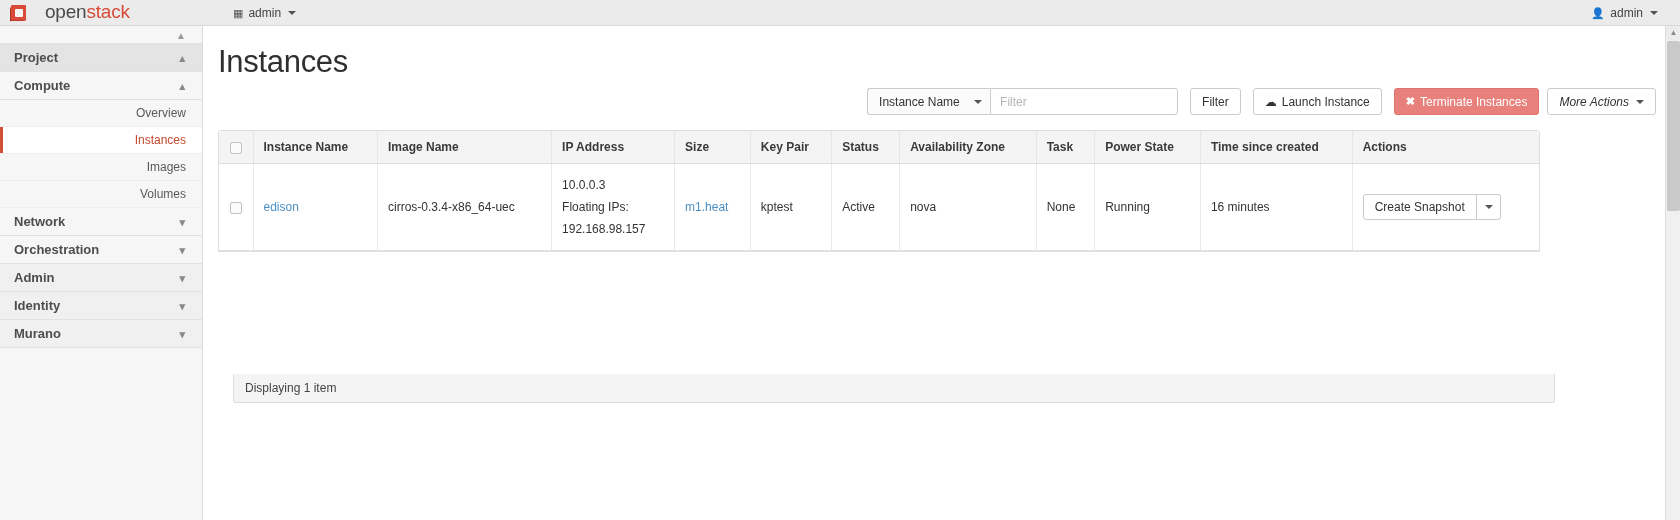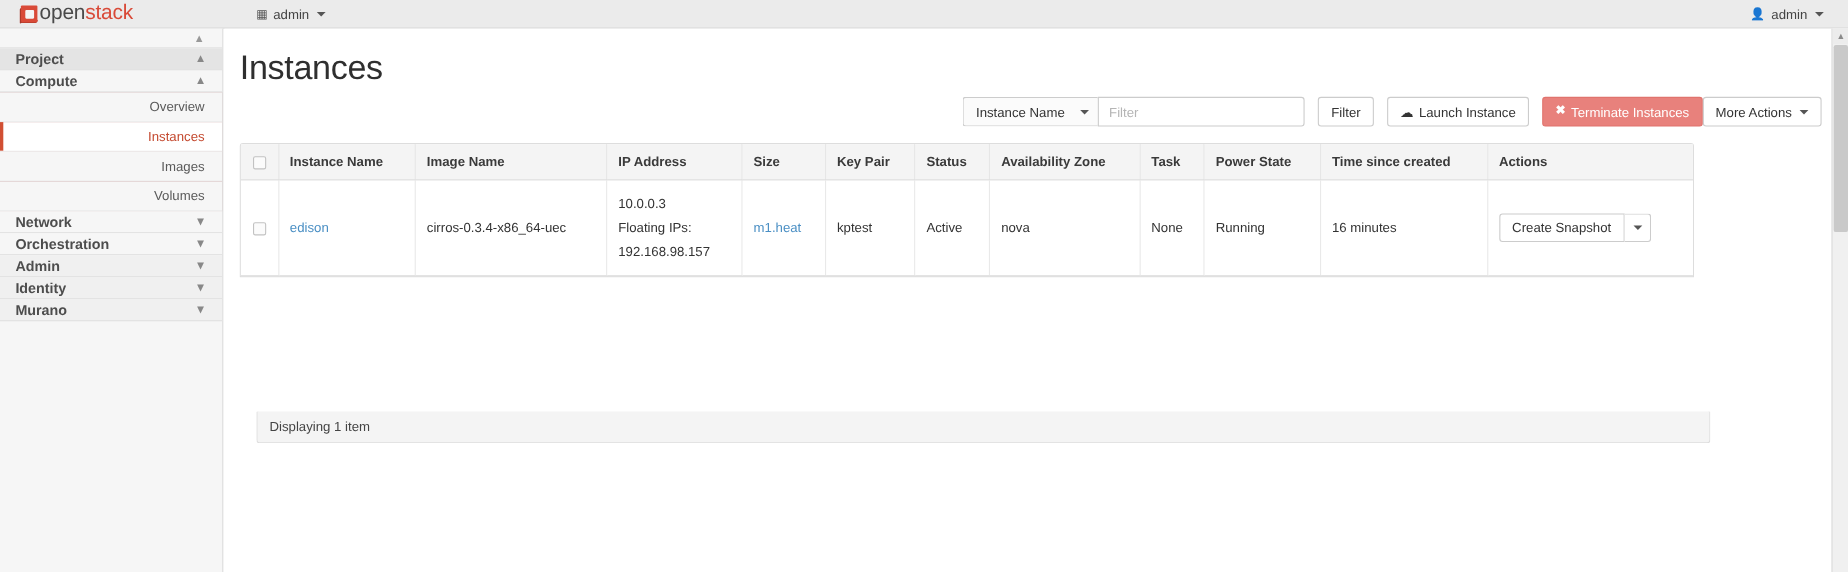--- a/index.html
+++ b/index.html
@@ -16,22 +16,22 @@
   
   #topbar {
     position: absolute; left: 0; top: 0;
     width: 1680px; height: 26px;
     background: #ebebeb;
     border-bottom: 1px solid #d8d8d8;
     display: flex; align-items: center;
   }
   #brand {
     display: flex; align-items: center;
-    margin-left: 18px;
-    gap: 1px;
+    margin-left: 10px;
+    gap: 18px;
     height: 26px;
   }
   .logo-cube {
     width: 17px; height: 17px;
     position: relative;
     display: inline-block;
   }
   .logo-cube .face {
     position: absolute; left: 1px; top: 1px;
     width: 15px; height: 15px;
@@ -105,21 +105,21 @@
     border-bottom: 1px solid #e2e2e2;
     background: #f6f6f6;
     position: relative;
   }
   .side-scroll-top .chev {
     position: absolute; right: 16px; top: 5px;
     color: #999; font-size: 10px; line-height: 1;
   }
   .nav-group-head {
     position: relative;
-    height: 20px;
+    height: 28px;
     display: flex; align-items: center;
     padding: 0 8px 0 14px;
     font-size: 13px;
     font-weight: bold;
     color: #4d4d4d;
     border-bottom: 1px solid #e2e2e2;
     cursor: pointer;
     background: #f6f6f6;
   }
   .nav-group-head.lvl1 { background: #e4e4e4; }
@@ -219,21 +219,21 @@
     font-family: "Liberation Sans", sans-serif;
   }
   .btn.danger {
     background: #e8817c;
     border-color: #e0736d;
     color: #ffffff;
   }
   #btn-filter { margin-left: 12px; }
   #btn-launch { margin-left: 12px; }
   #btn-terminate { margin-left: 12px; }
-  #btn-more { margin-left: 0; }
+  #btn-more { margin-left: 8px; font-style: italic; }
   .icon-cloud { font-size: 12px; line-height: 1; }
   .icon-x { font-size: 11px; line-height: 1; font-weight: bold; }
 
   
   #table-wrap {
     position: absolute; left: 14px; top: 104px;
     width: 1322px;
     border: 1px solid #dddddd;
     border-radius: 3px 3px 0 0;
     background: #ffffff;

